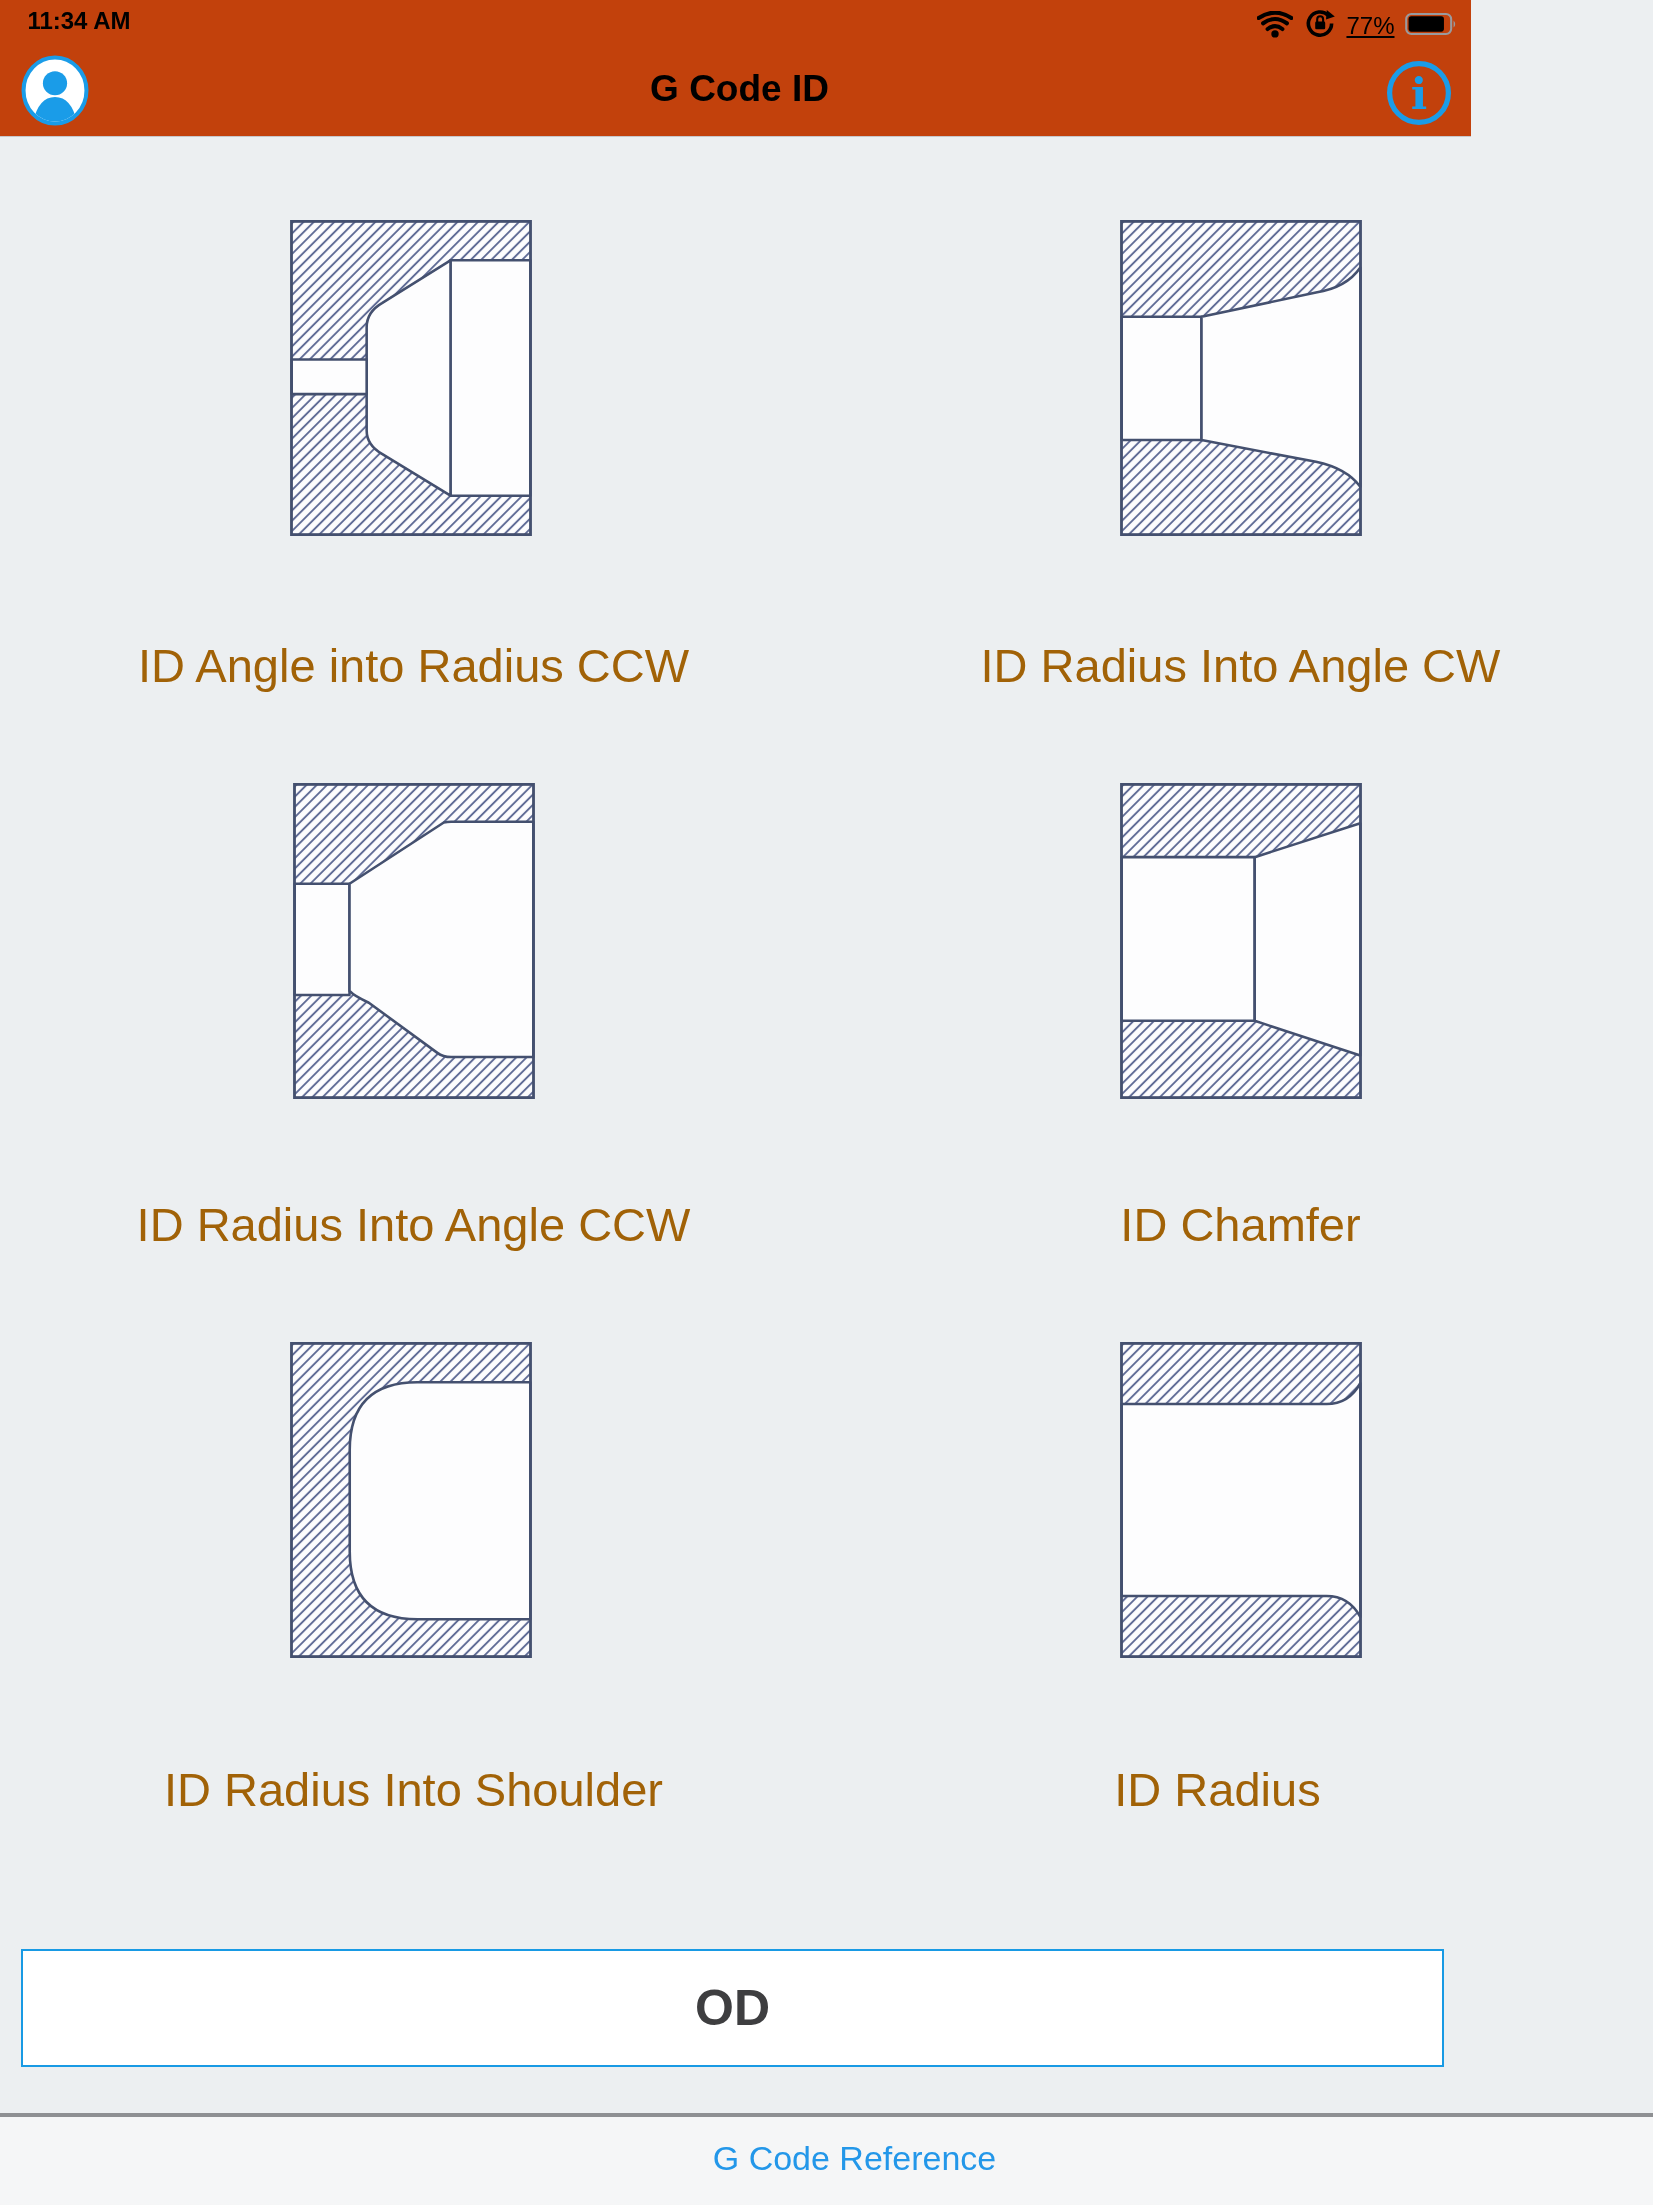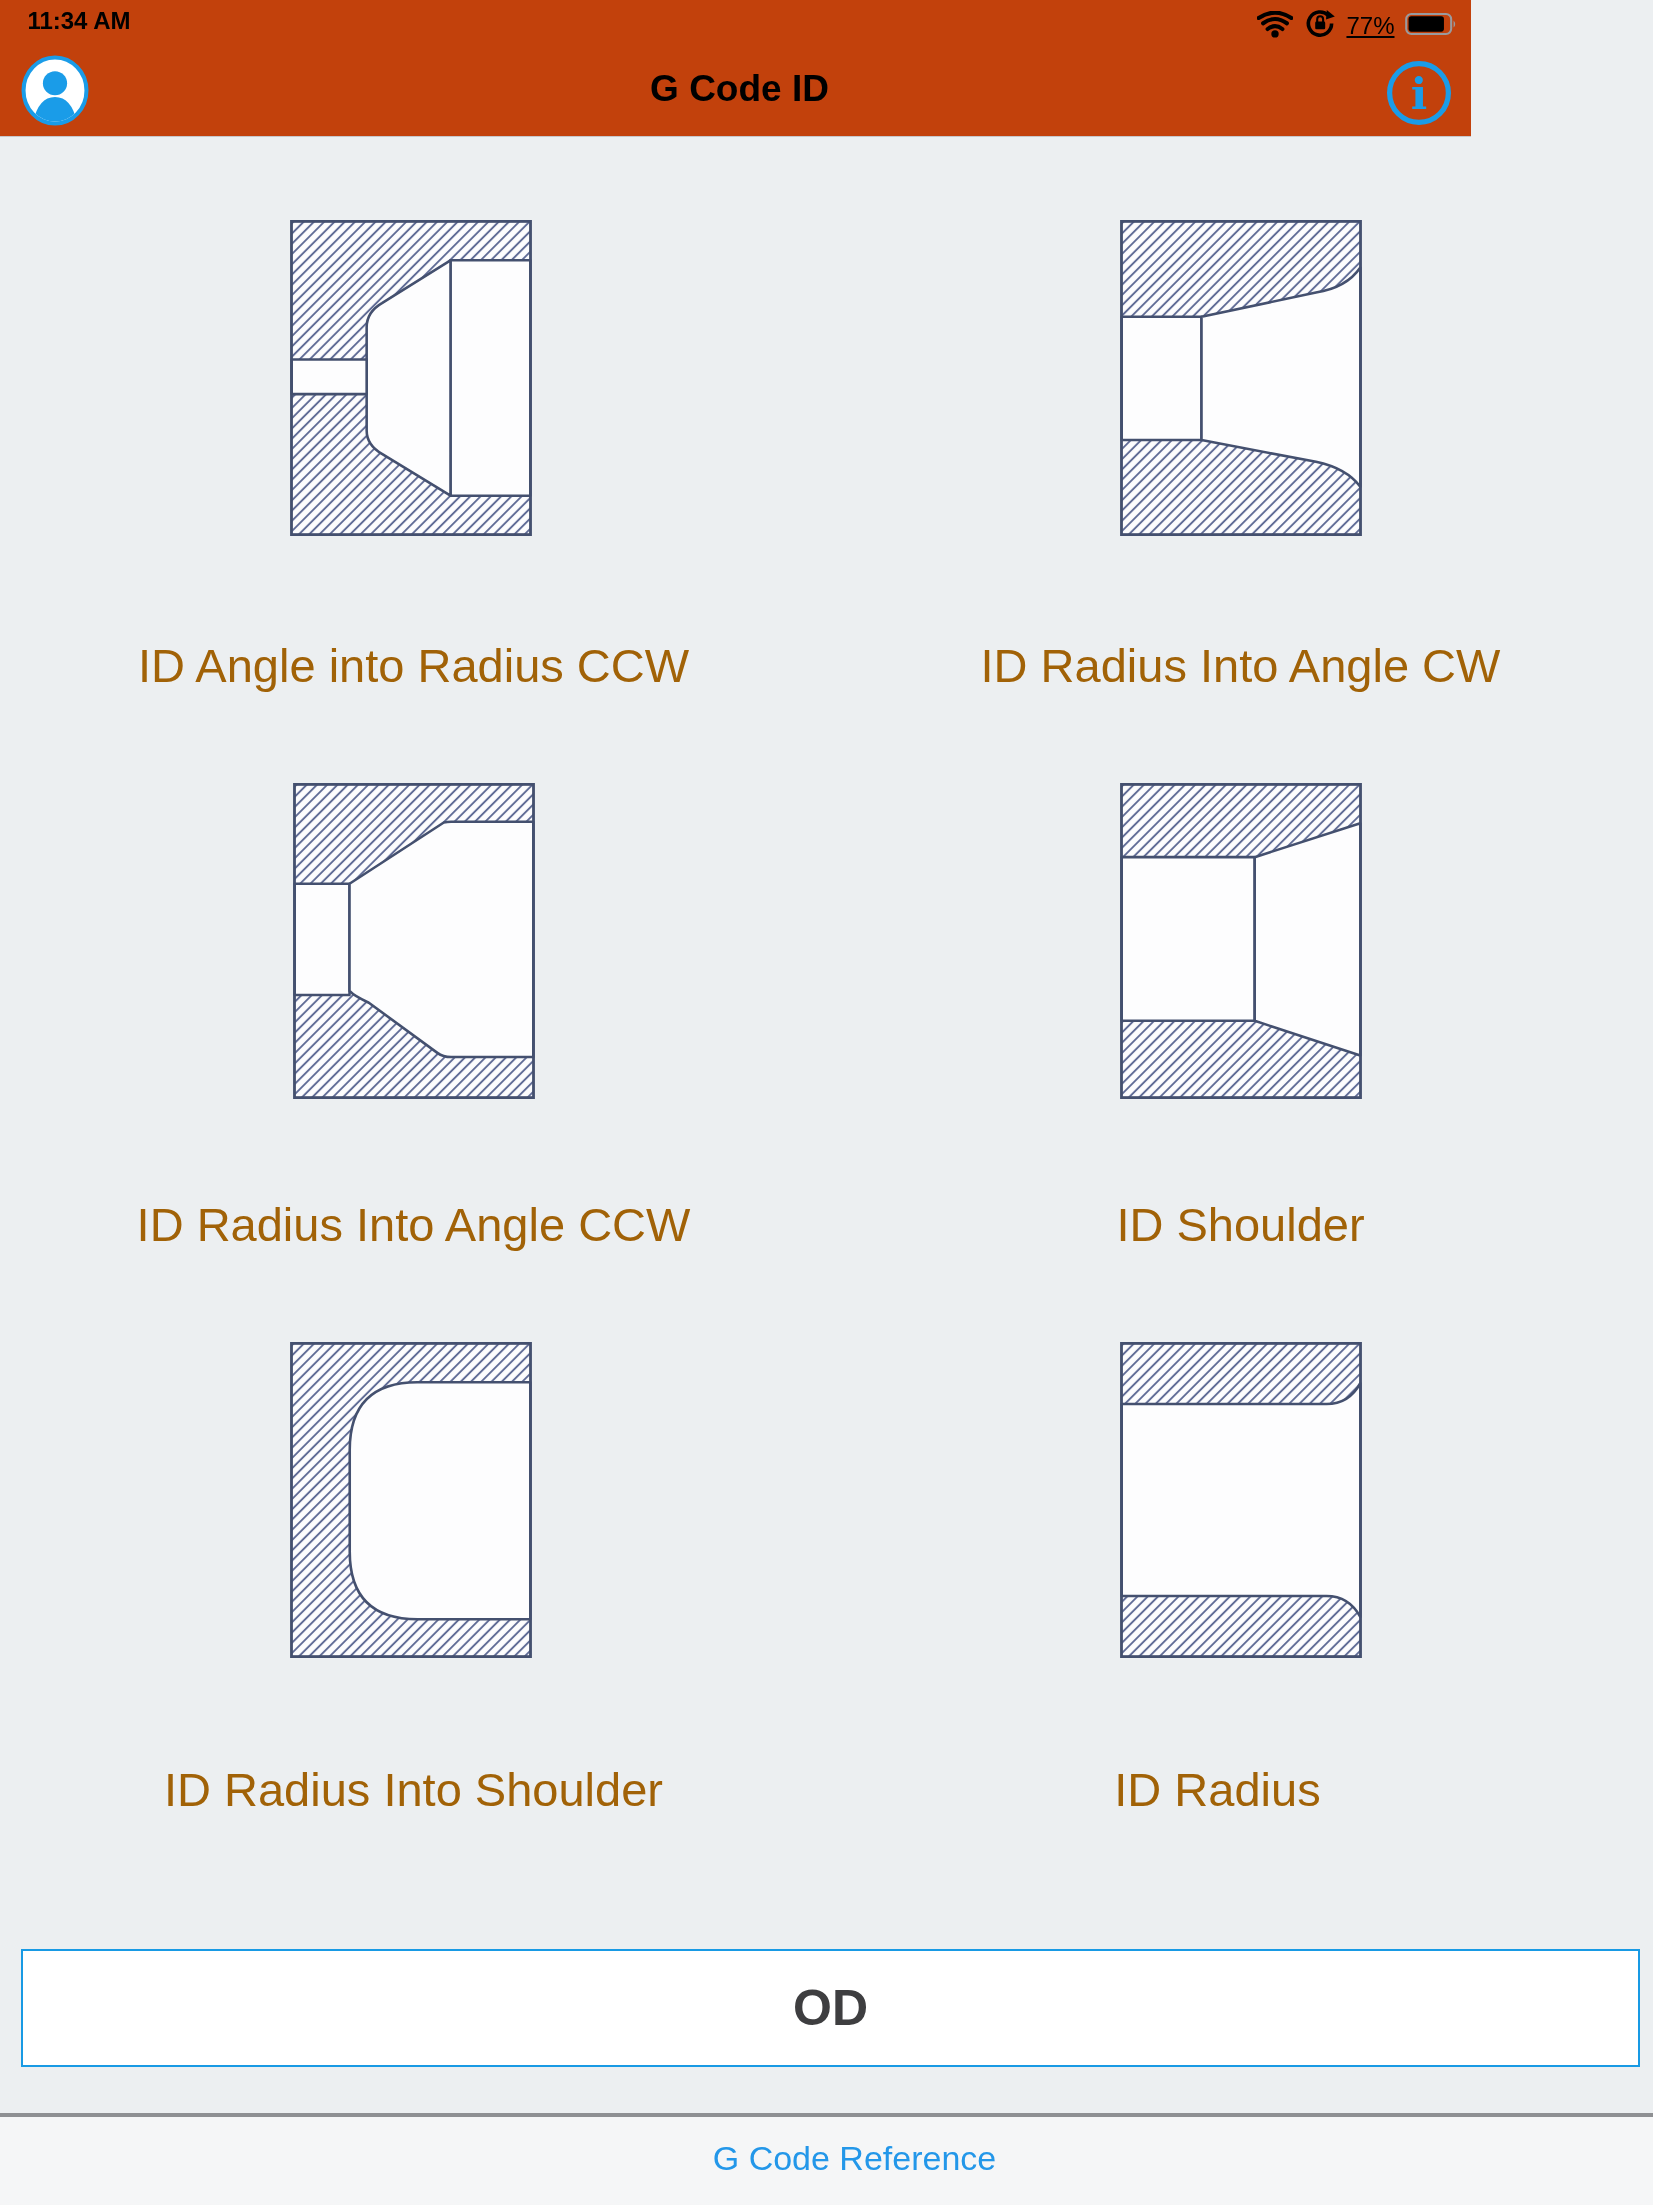--- a/index.html
+++ b/index.html
@@ -37,21 +37,21 @@
   .pos-d5{left:290px;top:1342px;}
   .pos-d6{left:1120px;top:1342px;}
   .lab-r1c1{left:0;top:632px;}
   .lab-r1c2{left:827px;top:632px;}
   .lab-r2c1{left:0;top:1191px;}
   .lab-r2c2{left:827px;top:1191px;}
   .lab-r3c1{left:0;top:1756px;}
   .lab-r3c2{left:804px;top:1756px;}
   
   .segmented{
-    position:absolute;left:21px;top:1949px;width:1619px;height:118px;
+    position:absolute;left:21px;top:1949px;width:1423px;height:118px;
     display:flex;border:2.4px solid #189ae4;box-sizing:border-box;background:#fca5a5;
   }
   .seg{
     flex:1;display:flex;align-items:center;justify-content:center;
     font-size:50px;font-weight:700;cursor:pointer;user-select:none;
   }
   .seg-od{background:#ffffff;color:#3e3e40;}
   .seg-id{background:#189ae4;color:#ffffff;}
   
   .footer-divider{position:absolute;left:0;top:2113px;width:1653px;height:4px;background:#8e9093;}
@@ -191,21 +191,21 @@
     <rect x="2" y="2" width="296" height="388" class="dbase"></rect>
     <rect x="2" y="2" width="296" height="388" fill="url(#hatch)"></rect>
     <path class="cavity" d="M2,77 H256 Q284,77 298,51 V341 Q284,315 256,315 H2 Z"></path>
     <rect x="1.75" y="1.75" width="296.5" height="388.5" class="dborder"></rect>
   </svg>
 </div>
 
 <div class="card-label lab-r1c1">ID Angle into Radius CCW</div>
 <div class="card-label lab-r1c2">ID Radius Into Angle CW</div>
 <div class="card-label lab-r2c1">ID Radius Into Angle CCW</div>
-<div class="card-label lab-r2c2">ID Shoulder</div>
+<div class="card-label lab-r2c2">ID Chamfer</div>
 <div class="card-label lab-r3c1">ID Radius Into Shoulder</div>
 <div class="card-label lab-r3c2">ID Radius</div>
 
 <div class="segmented">
   <div class="seg seg-od">OD</div>
 </div>
 
 <div class="footer-divider"></div>
 <div class="footer">
   <div class="footer-link">G Code Reference</div>

